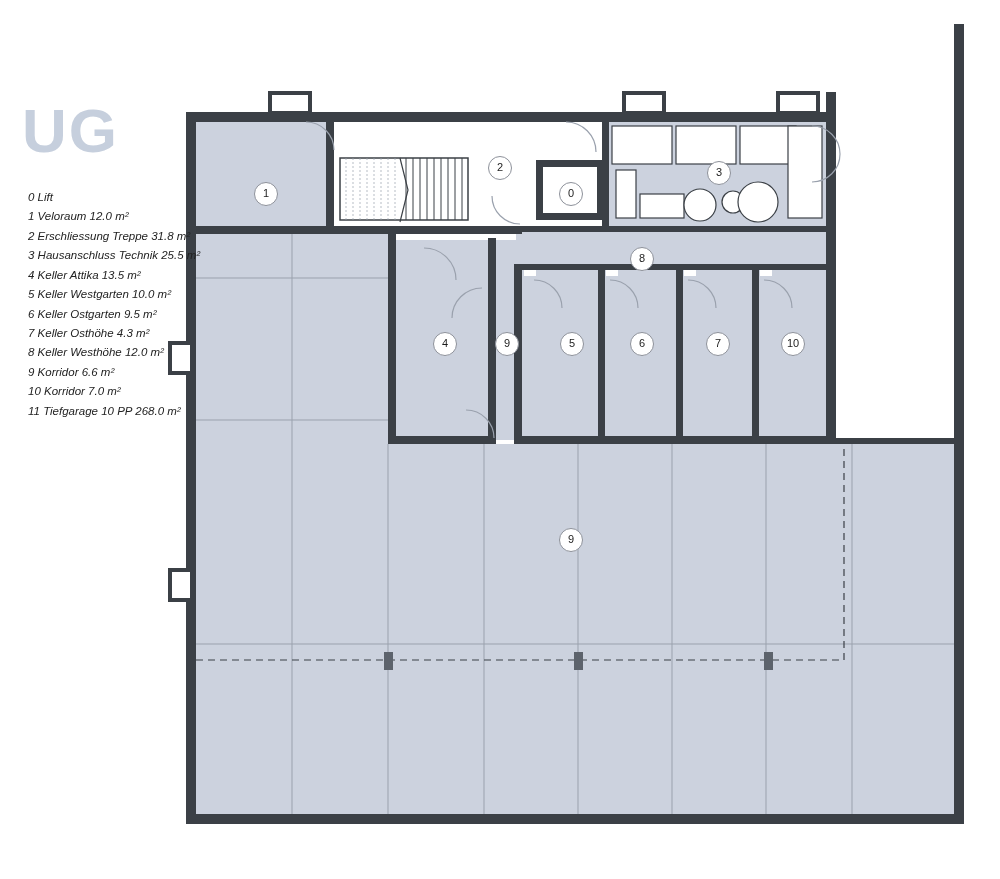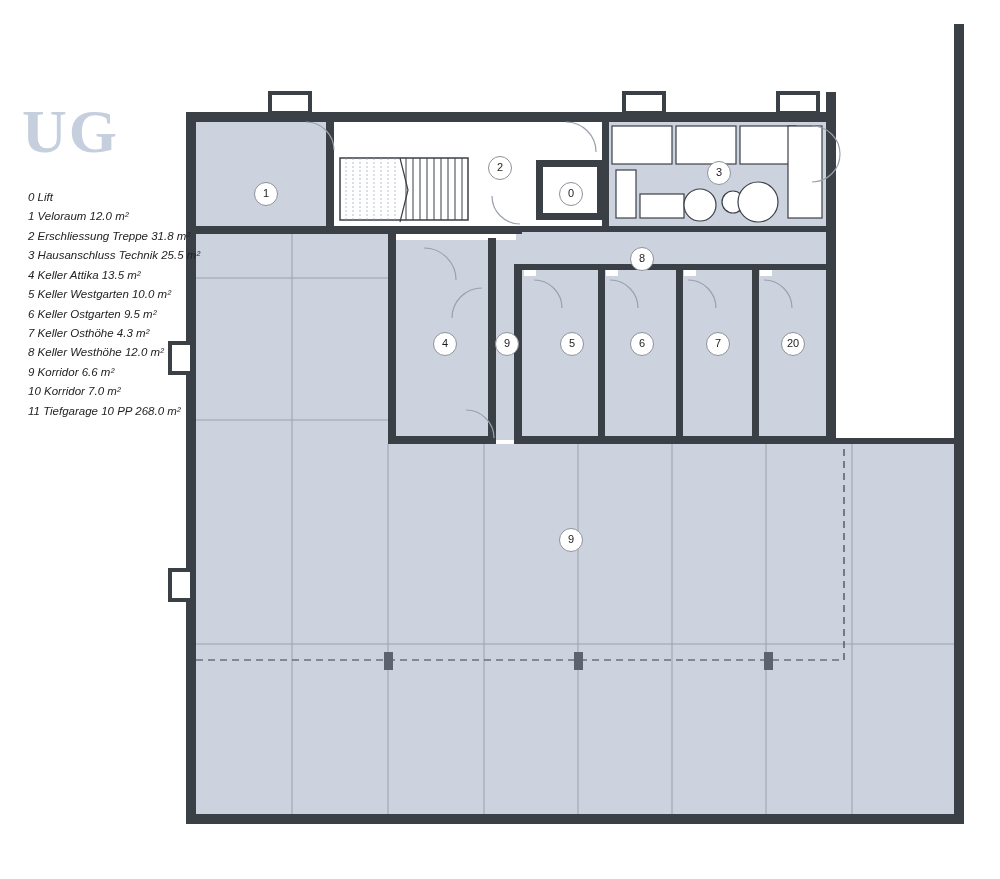--- a/index.html
+++ b/index.html
@@ -26,21 +26,21 @@
     top: 100px;
     width: 180px;
   }
   .legend-title {
     font-size: 62px;
     font-weight: bold;
     color: #c6cfdd;
     letter-spacing: 2px;
     line-height: 1;
     margin: 0 0 26px 10px;
-    font-family: Liberation Serif, serif;
+    font-family: Liberation Sans, sans-serif;
   }
   .legend-list {
     list-style: none;
     margin: 16px;
     padding: 0;
     font-style: italic;
   }
   .legend-list li {
     font-size: 11.5px;
     color: #222;
@@ -238,21 +238,21 @@
   <div class="room-num" style="left:265px; top:193px;">1</div>
   <div class="room-num" style="left:499px; top:167px;">2</div>
   <div class="room-num" style="left:570px; top:193px;">0</div>
   <div class="room-num" style="left:718px; top:172px;">3</div>
   <div class="room-num" style="left:641px; top:258px;">8</div>
   <div class="room-num" style="left:444px; top:343px;">4</div>
   <div class="room-num" style="left:506px; top:343px;">9</div>
   <div class="room-num" style="left:571px; top:343px;">5</div>
   <div class="room-num" style="left:641px; top:343px;">6</div>
   <div class="room-num" style="left:717px; top:343px;">7</div>
-  <div class="room-num" style="left:792px; top:343px;">20</div>
+  <div class="room-num" style="left:792px; top:343px;">10</div>
   <div class="room-num" style="left:570px; top:539px;">9</div>
 </div>
 
 <div class="legend">
   <div class="legend-title">UG</div>
   <ul class="legend-list">
     <li>0 Lift</li>
     <li>1 Veloraum 12.0 m²</li>
     <li>2 Erschliessung Treppe 31.8 m²</li>
     <li>3 Hausanschluss Technik 25.5 m²</li>

